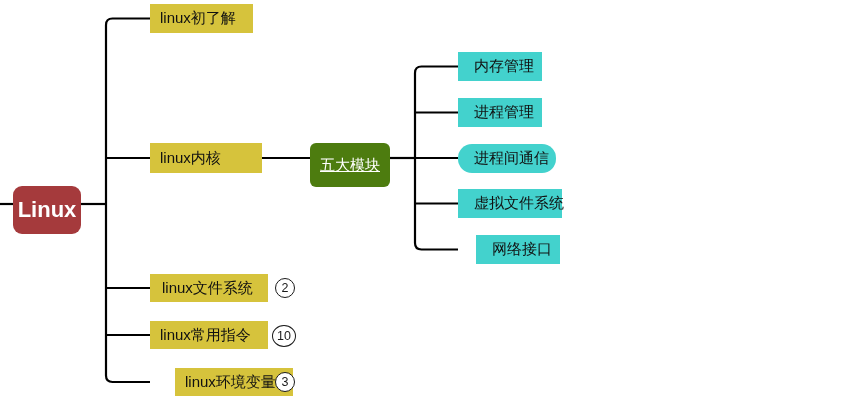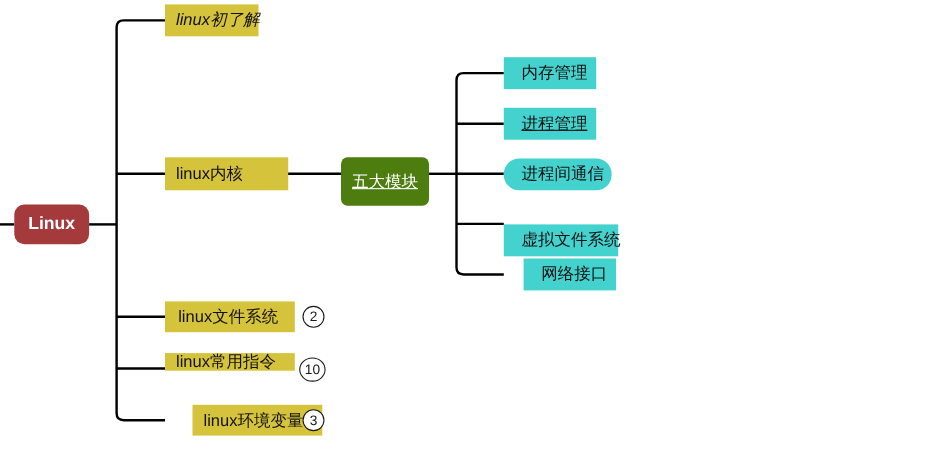--- a/index.html
+++ b/index.html
@@ -33,26 +33,26 @@
     align-items: center;
     box-sizing: border-box;
     font-size: 15px;
     white-space: nowrap;
     cursor: pointer;
   }
   .node-root {
     left: 13px;
     top: 186px;
     width: 68px;
-    height: 36px;
+    height: 48px;
     background: #a53a3c;
     border-radius: 9px;
     color: #ffffff;
     font-weight: bold;
-    font-size: 16px;
+    font-size: 22px;
     justify-content: center;
   }
   .node-branch {
     background: #d6c33c;
     color: #111111;
     height: 29px;
     padding-left: 10px;
   }
   .node-group {
     left: 310px;
@@ -78,30 +78,30 @@
     border: 1.6px solid #1a1a1a;
     border-radius: 50%;
     color: #1a1a1a;
     font-size: 12.5px;
     display: flex;
     align-items: center;
     justify-content: center;
     cursor: pointer;
   }
   
-  .pos-b1 { left: 150px; top: 4px;   width: 85px; font-style: italic; }
+  .pos-b1 { left: 150px; top: 4px;   width: 103px; }
   .pos-b2 { left: 150px; top: 143px; width: 112px;  height: 30px; }
   .pos-b3 { left: 150px; top: 274px; width: 118px; height: 28px; padding-left: 12px; }
-  .pos-b4 { left: 150px; top: 321px; width: 118px; height: 16px; }
+  .pos-b4 { left: 150px; top: 321px; width: 118px; height: 28px; }
   .pos-b5 { left: 150px; top: 368px; width: 118px; height: 28px; margin-left: 25px; }
   
   .pos-c1 { left: 458px; top: 52px;    width: 84px; }
-  .pos-c2 { left: 458px; top: 98px;    width: 84px; text-decoration: underline; }
+  .pos-c2 { left: 458px; top: 98px;    width: 84px; }
   .pos-c3 { left: 458px; top: 143.5px; width: 98px; border-radius: 14px; }
-  .pos-c4 { left: 458px; top: 189px;   width: 104px; margin-top: 15px; }
+  .pos-c4 { left: 458px; top: 189px;   width: 104px; }
   .pos-c5 { left: 476px; top: 235px;   width: 84px; }
   
   .pos-badge2  { left: 275px; top: 278px; width: 20px; height: 20px; }
   .pos-badge10 { left: 272px; top: 325px; width: 24px; height: 22px; }
   .pos-badge3  { left: 275px; top: 372px; width: 20px; height: 20px; }
 </style>
 </head>
 <body>
 
 <div class="canvas">

